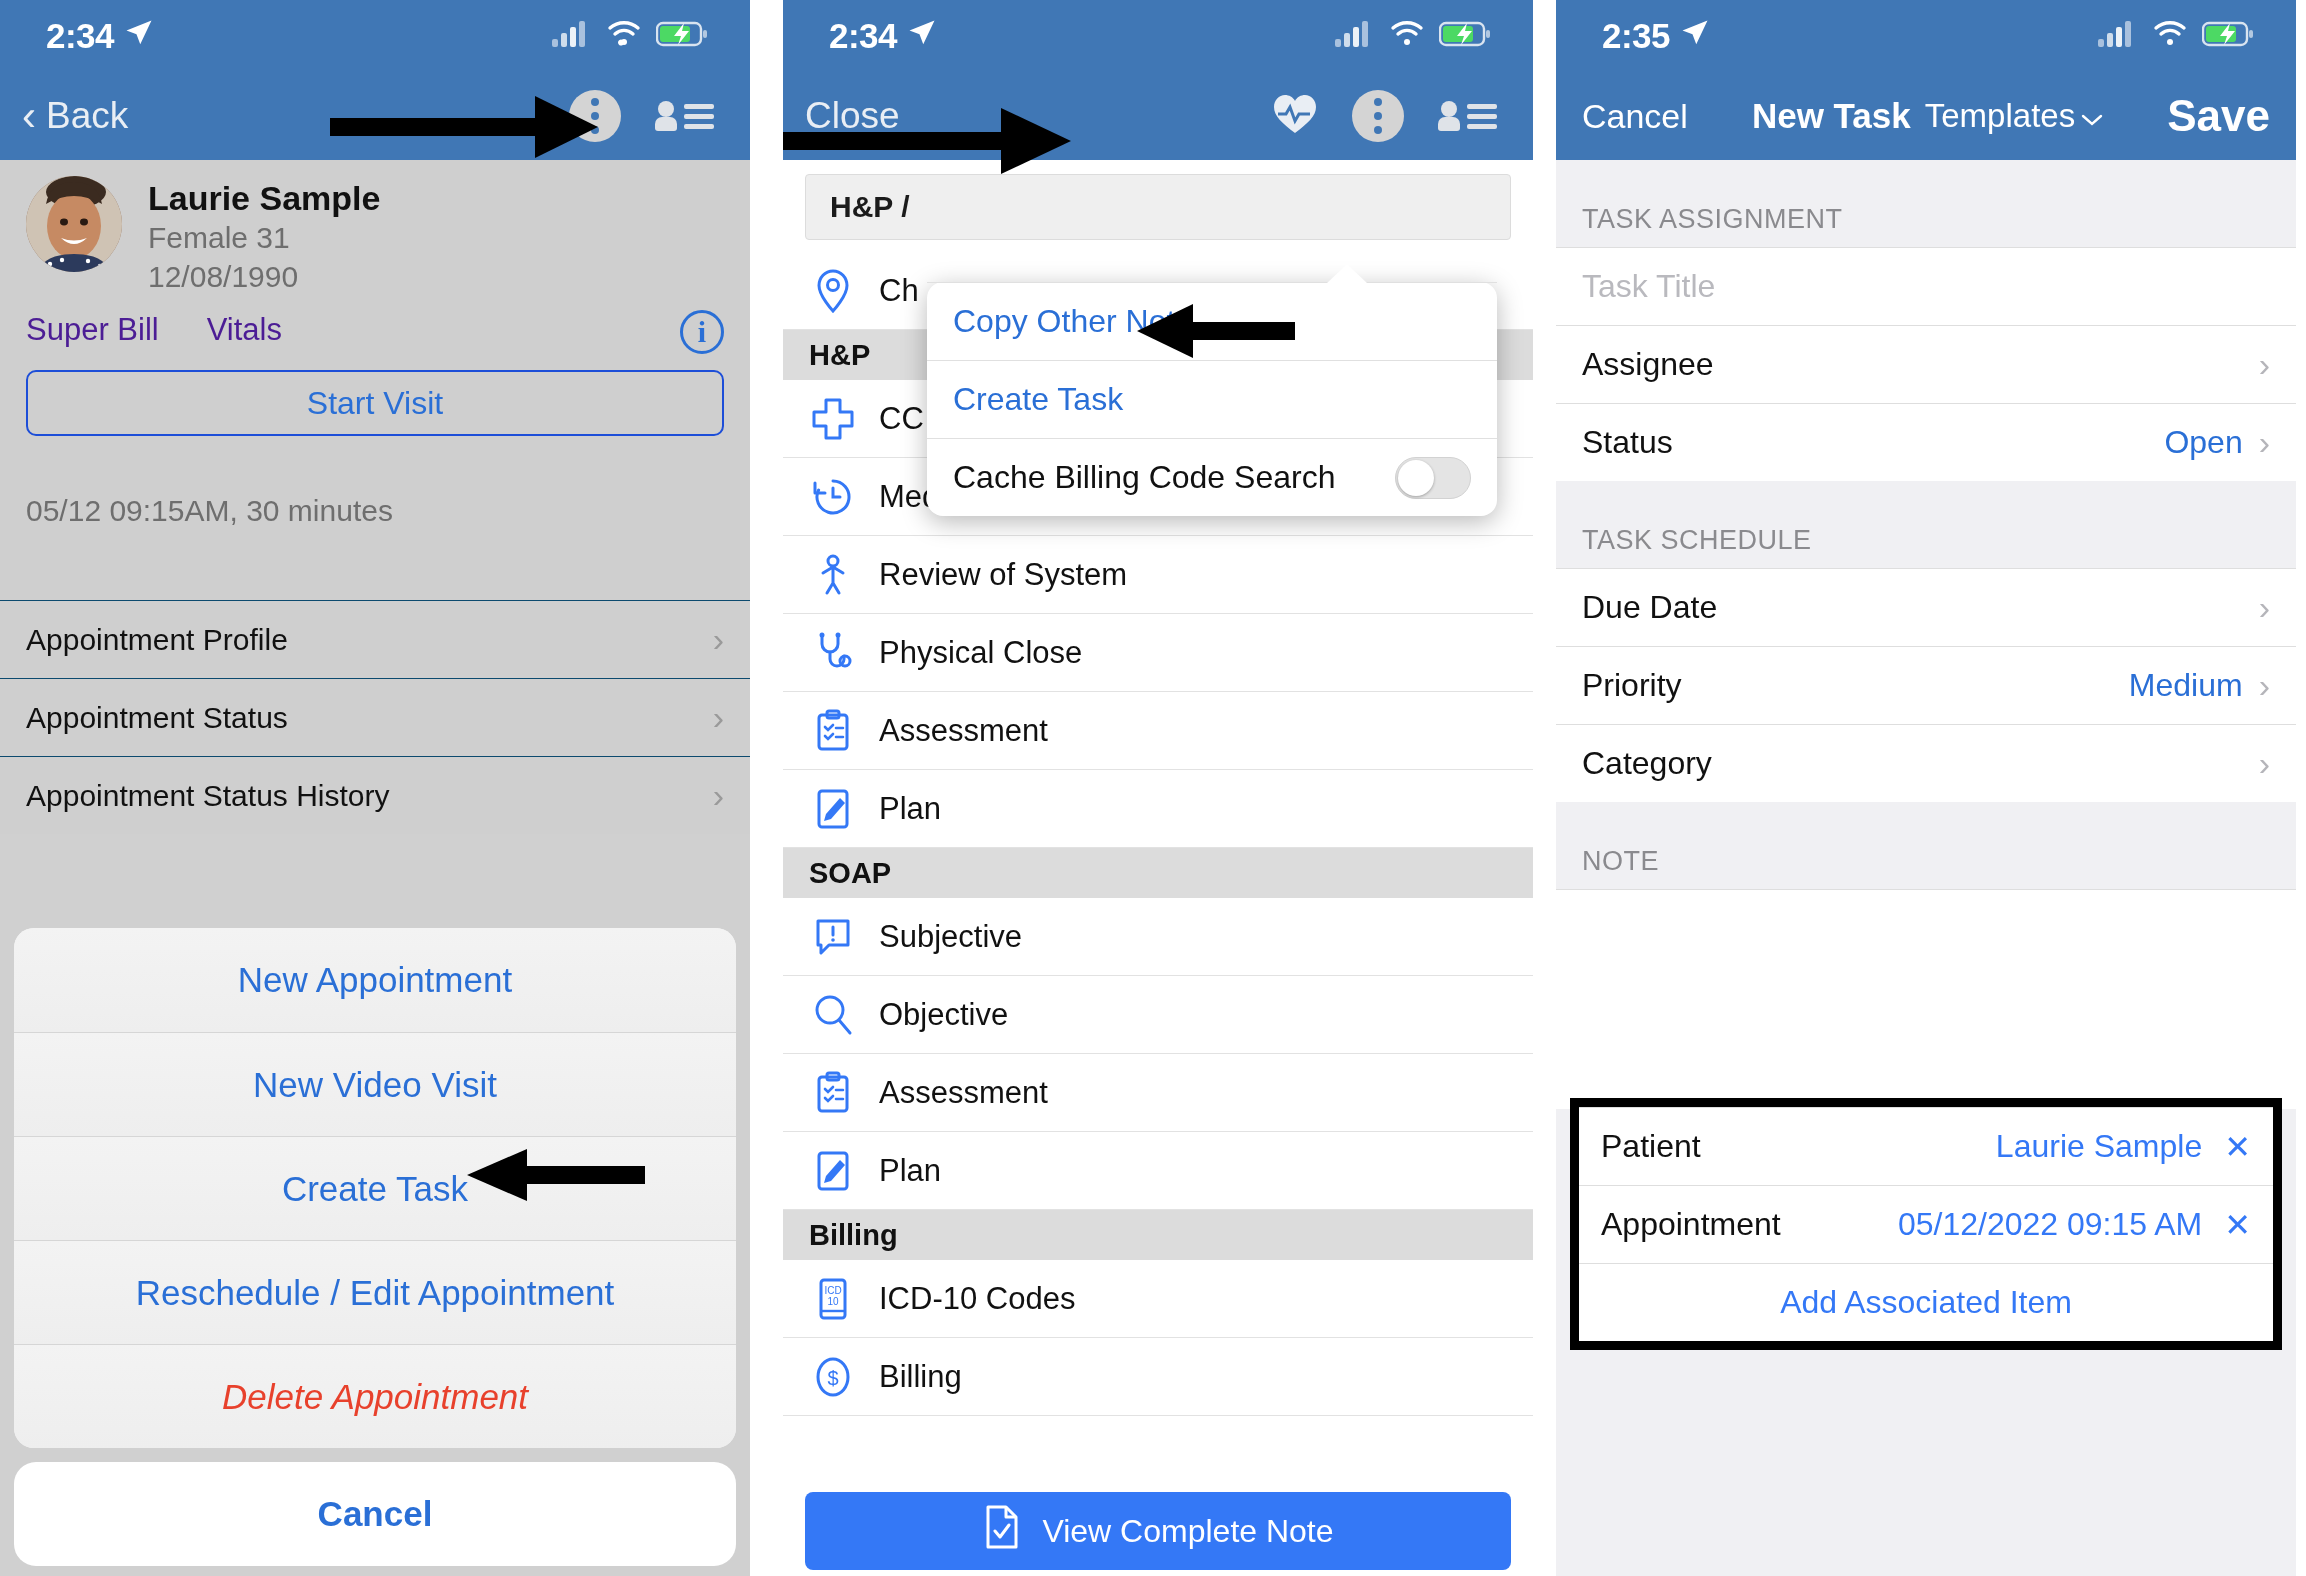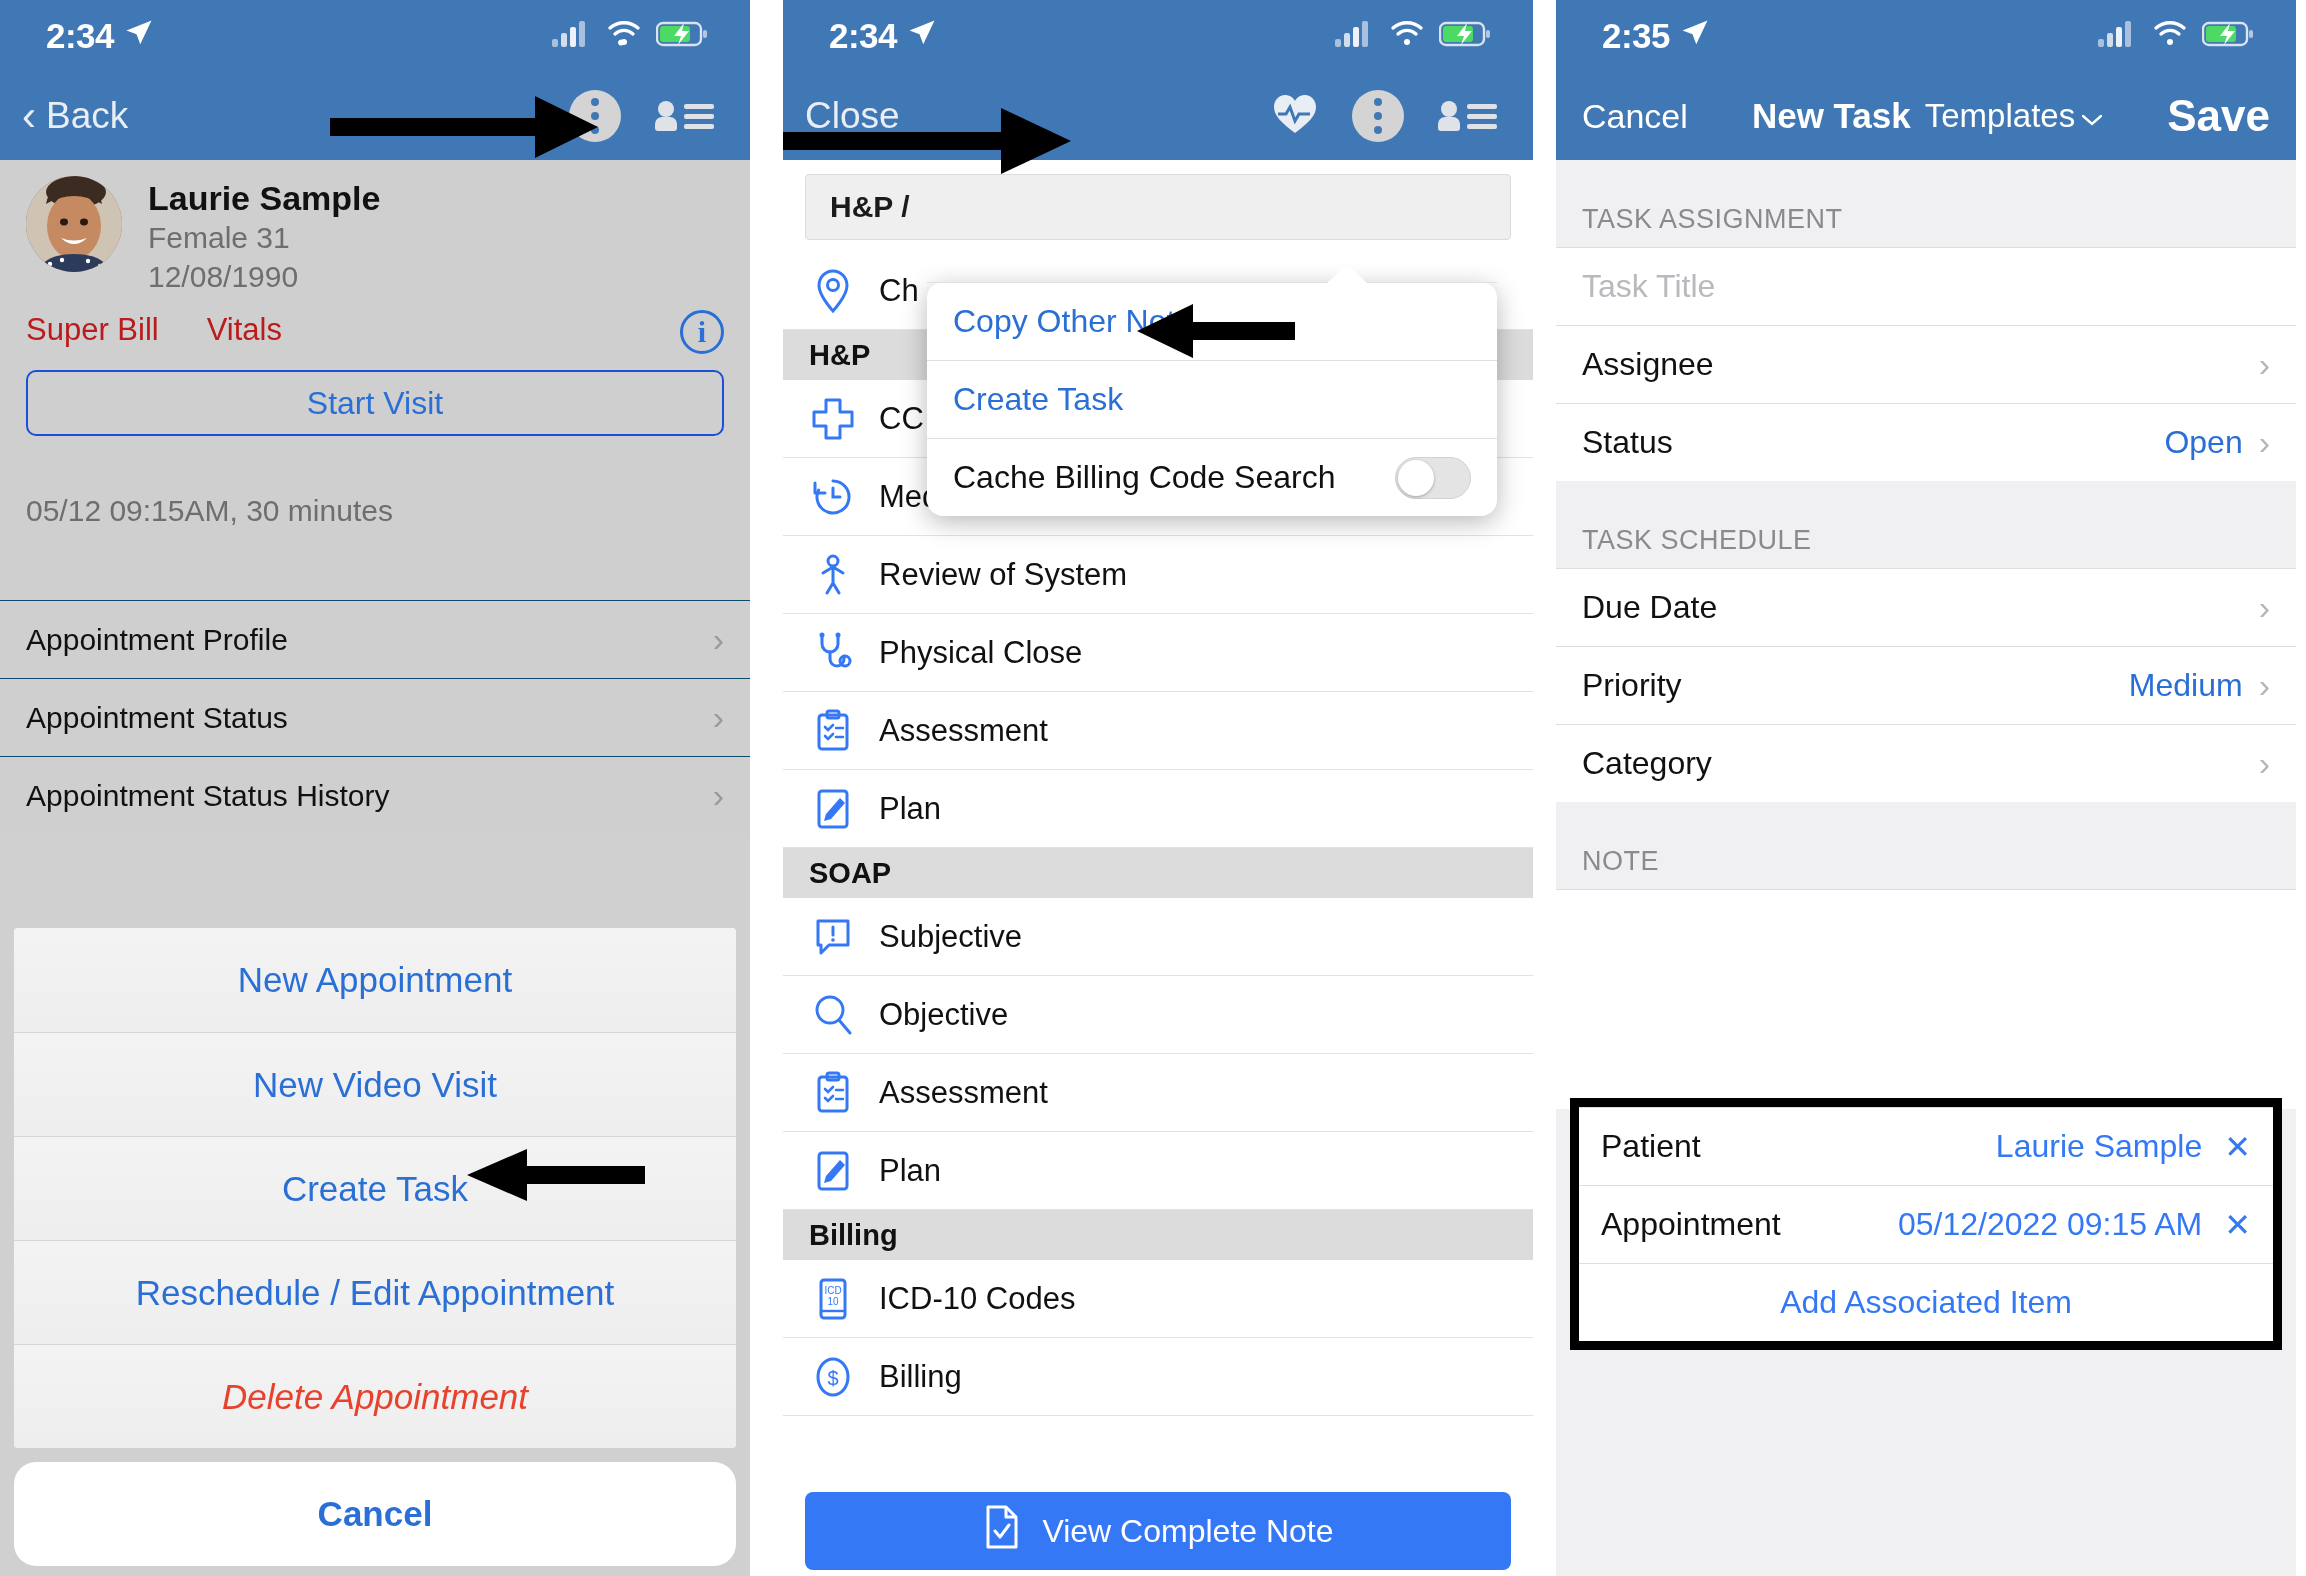--- a/index.html
+++ b/index.html
@@ -39,37 +39,37 @@
   
   .patient-hdr{ background:#cfcfcf; padding:16px 0 22px 0; }
   .ph-row{ display:flex; padding:0 26px; gap:26px;}
   .avatar{ width:96px; height:96px; border-radius:50%; overflow:hidden; flex:0 0 96px;
            background:#8a6a55; position:relative;}
   .avatar svg{ display:block; width:100%; height:100%;}
   .pinfo{ padding-top:2px;}
   .pname{ font-size:34px; font-weight:bold; color:#111; line-height:1.18;}
   .pmeta{ font-size:30px; color:#6e6e6e; line-height:1.3;}
   .plinks{ display:flex; align-items:center; padding:0 26px; margin-top:16px; gap:48px; position:relative;}
-  .plink{ color:#b91c1c; font-size:31px;}
+  .plink{ color:#4c1d95; font-size:31px;}
   .info-ico{ position:absolute; right:26px; top:-2px; width:44px; height:44px; border-radius:50%;
              border:3px solid #2a6fd6; color:#2a6fd6; font-size:30px; font-weight:bold;
              display:flex; align-items:center; justify-content:center; font-family:"Liberation Serif", serif;}
   .startbtn{ margin:22px 26px 12px 26px; border:2px solid #1d4ed8; border-radius:10px; height:66px;
              display:flex; align-items:center; justify-content:center; color:#2a6fd6; font-size:32px;}
   .sec-hdr{ background:#b0b0b0; height:52px; display:flex; align-items:center; padding:0 26px;
             font-size:30px; font-weight:bold; color:#111;}
   .appt-when{ padding:24px 26px 0 26px; font-size:30px; color:#6e6e6e; background:#cfcfcf; height:130px;}
   .rowlist{ background:#cfcfcf;}
   .lrow{ height:78px; display:flex; align-items:center; padding:0 26px; border-top:1px solid #0c4a6e;
          font-size:30px; color:#111; justify-content:space-between;}
   .lrow .chev{ color:#9a9a9a; font-size:34px; font-weight:300;}
 
   
   .actionsheet{ position:absolute; left:14px; right:14px; bottom:10px; }
-  .as-group{ border-radius:4px; overflow:hidden; background:#f1f1f1; }
+  .as-group{ border-radius:20px; overflow:hidden; background:#f1f1f1; }
   .as-item{ height:104px; display:flex; align-items:center; justify-content:center;
             font-size:35px; color:#2a6fd6; background:linear-gradient(#f3f3f3,#eeeeee); border-top:1px solid #d6d6d6;}
   .as-item:first-child{ border-top:none;}
   .as-item.destructive{ color:#e8412c;font-style:italic;}
   .as-cancel{ margin-top:14px; border-radius:22px; height:104px; background:#fff;
               display:flex; align-items:center; justify-content:center; font-size:35px; font-weight:bold; color:#2a6fd6;}
 
   
   .p2body{ background:#fff; height:calc(1576px - 160px); position:relative;}
   .tabpill{ margin:14px 22px 0 22px; height:66px; border-radius:4px; background:#efefef;

